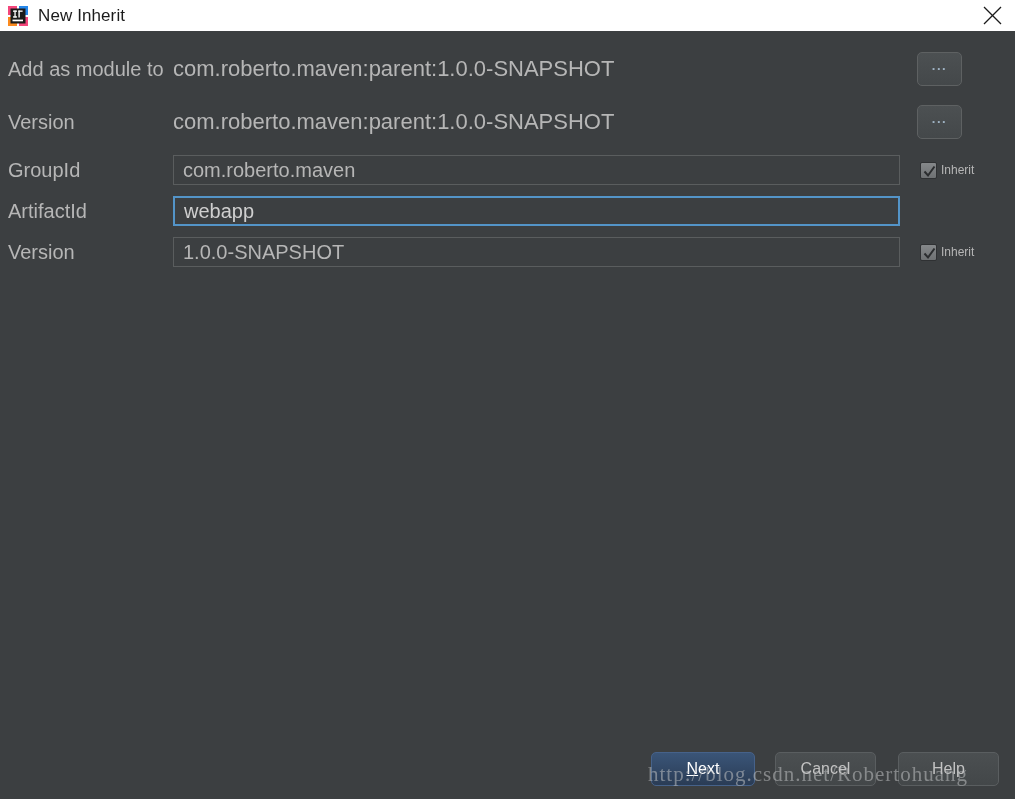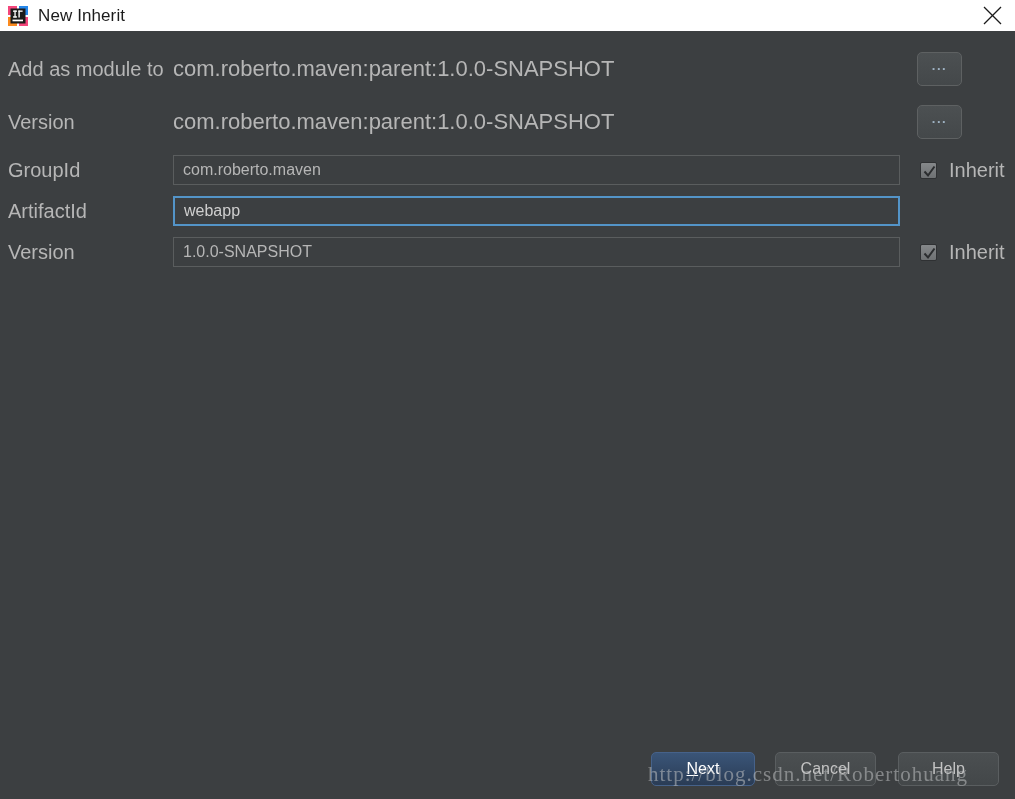--- a/index.html
+++ b/index.html
@@ -107,21 +107,21 @@
   }
 
   
   .field {
     position: absolute;
     box-sizing: border-box;
     height: 30px;
     background: #3c3f41;
     border: 1px solid #5a5d5e;
     color: #b6b6b6;
-    font-size: 16px;
+    font-size: 20px;
     font-family: "Liberation Sans", sans-serif;
     padding: 0 2px 0 9px;
     line-height: 28px;
     outline: none;
   }
   .field.focused {
     border: 2px solid #5394c8;
     color: #cfcfcf;
   }
 
@@ -137,22 +137,22 @@
     width: 17px; height: 17px;
     box-sizing: border-box;
     border: 1px solid #2f3133;
     border-radius: 2px;
     background: linear-gradient(to bottom, #85888a 0%, #6e7173 100%);
     position: relative;
     flex: 0 0 auto;
   }
   .cbox svg { position: absolute; left: 1px; top: 1px; }
   .cblabel {
-    margin-left: 12px;
-    font-size: 20px;
+    margin-left: 4px;
+    font-size: 12px;
     color: #b6b6b6;
     white-space: nowrap;
   }
 
   
   .btn {
     position: absolute;
     box-sizing: border-box;
     height: 34px;
     border-radius: 5px;

